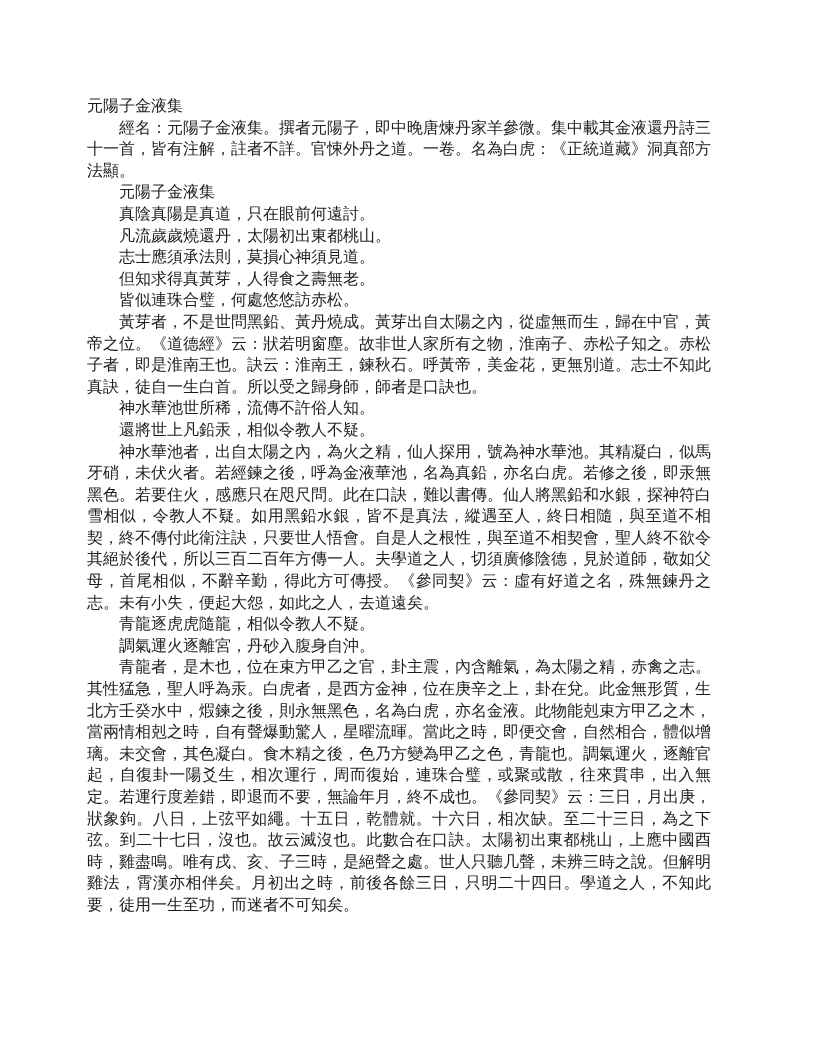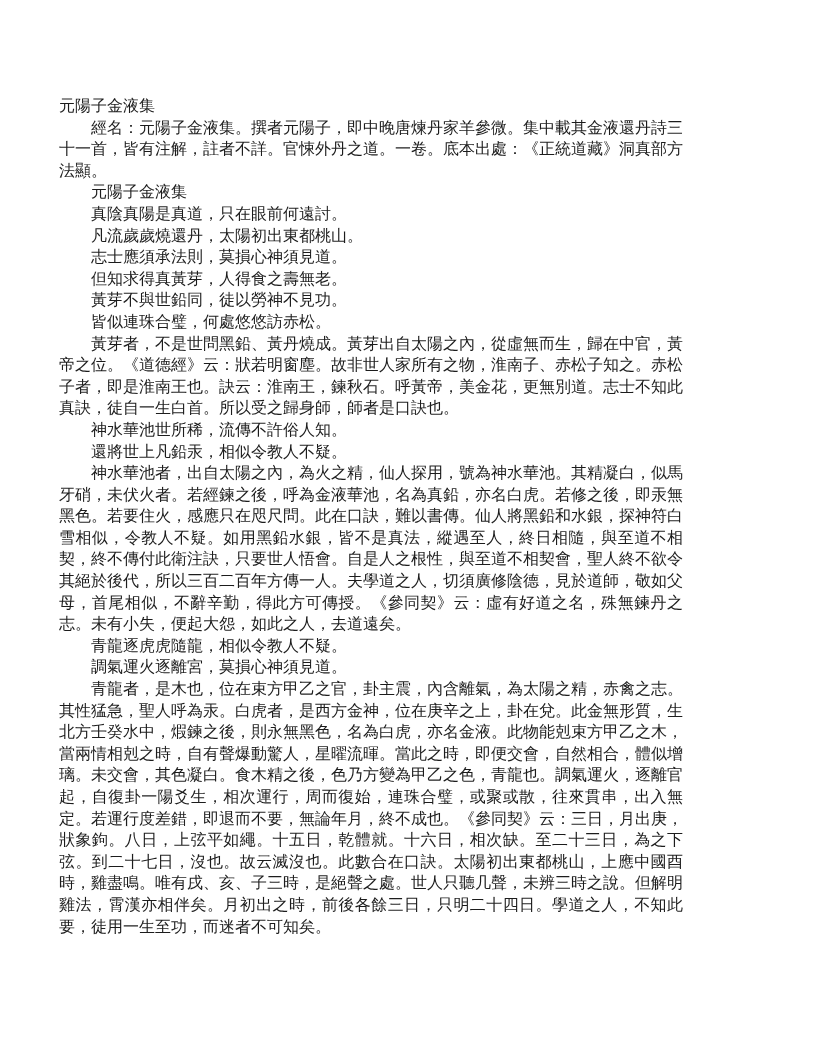--- a/index.html
+++ b/index.html
@@ -8,20 +8,21 @@
       background: #ffffff;
     }
     .page {
       position: relative;
       width: 696px;
       height: 1056px;
       background: #ffffff;
       box-sizing: border-box;
       padding: 95px 96px 0 59px;
       overflow: hidden;
+      margin-left: 28px;
     }
     .text-column {
       width: 624px;
       color: #1c1c1c;
       font-family: "DejaVu Serif", "Liberation Serif", serif;
       font-size: 16px;
       line-height: 21.6px;
       text-align: justify;
       letter-spacing: 0;
     }
@@ -34,29 +35,28 @@
     .text-column p.title {
       text-indent: 0;
     }
   </style>
 </head>
 <body>
 
 <div class="page" style="background: rgb(255, 255, 255);">
   <div class="text-column" style="color: rgb(28, 28, 28);">
       <p class="title">元陽子金液集</p>
-      <p class="paragraph">經名：元陽子金液集。撰者元陽子，即中晚唐煉丹家羊參微。集中載其金液還丹詩三十一首，皆有注解，註者不詳。官悚外丹之道。一卷。底本出處：《正統道藏》洞真部方法顯。</p>
+      <p class="paragraph">經名：元陽子金液集。撰者元陽子，即中晚唐煉丹家羊參微。集中載其金液還丹詩三十一首，皆有注解，註者不詳。官悚外丹之道。一卷。名為白虎：《正統道藏》洞真部方法顯。</p>
       <p class="heading">元陽子金液集</p>
       <p class="poem">真陰真陽是真道，只在眼前何遠討。</p>
       <p class="poem">凡流歲歲燒還丹，太陽初出東都桃山。</p>
       <p class="poem">志士應須承法則，莫損心神須見道。</p>
       <p class="poem">但知求得真黃芽，人得食之壽無老。</p>
-      <p class="poem">黃芽不與世鉛同，徒以勞神不見功。</p>
       <p class="poem">皆似連珠合璧，何處悠悠訪赤松。</p>
       <p class="paragraph">黃芽者，不是世問黑鉛、黃丹燒成。黃芽出自太陽之內，從虛無而生，歸在中官，黃帝之位。《道德經》云：狀若明窗塵。故非世人家所有之物，淮南子、赤松子知之。赤松子者，即是淮南王也。訣云：淮南王，鍊秋石。呼黃帝，美金花，更無別道。志士不知此真訣，徒自一生白首。所以受之歸身師，師者是口訣也。</p>
       <p class="poem">神水華池世所稀，流傳不許俗人知。</p>
       <p class="poem">還將世上凡鉛汞，相似令教人不疑。</p>
       <p class="paragraph">神水華池者，出自太陽之內，為火之精，仙人探用，號為神水華池。其精凝白，似馬牙硝，未伏火者。若經鍊之後，呼為金液華池，名為真鉛，亦名白虎。若修之後，即汞無黑色。若要住火，感應只在咫尺問。此在口訣，難以書傳。仙人將黑鉛和水銀，探神符白雪相似，令教人不疑。如用黑鉛水銀，皆不是真法，縱遇至人，終日相隨，與至道不相契，終不傳付此衛注訣，只要世人悟會。自是人之根性，與至道不相契會，聖人終不欲令其絕於後代，所以三百二百年方傳一人。夫學道之人，切須廣修陰德，見於道師，敬如父母，首尾相似，不辭辛勤，得此方可傳授。《參同契》云：虛有好道之名，殊無鍊丹之志。未有小失，便起大怨，如此之人，去道遠矣。</p>
       <p class="poem">青龍逐虎虎隨龍，相似令教人不疑。</p>
-      <p class="poem">調氣運火逐離宮，莫損心神須見道。</p>
+      <p class="poem">調氣運火逐離宮，丹砂入腹身自沖。</p>
       <p class="paragraph">青龍者，是木也，位在束方甲乙之官，卦主震，內含離氣，為太陽之精，赤禽之志。其性猛急，聖人呼為汞。白虎者，是西方金神，位在庚辛之上，卦在兌。此金無形質，生北方壬癸水中，煆鍊之後，則永無黑色，名為白虎，亦名金液。此物能剋束方甲乙之木，當兩情相剋之時，自有聲爆動驚人，星曜流暉。當此之時，即便交會，自然相合，體似增璃。未交會，其色凝白。食木精之後，色乃方變為甲乙之色，青龍也。調氣運火，逐離官起，自復卦一陽爻生，相次運行，周而復始，連珠合璧，或聚或散，往來貫串，出入無定。若運行度差錯，即退而不要，無論年月，終不成也。《參同契》云：三日，月出庚，狀象鉤。八日，上弦平如繩。十五日，乾體就。十六日，相次缺。至二十三日，為之下弦。到二十七日，沒也。故云滅沒也。此數合在口訣。太陽初出東都桃山，上應中國酉時，雞盡鳴。唯有戌、亥、子三時，是絕聲之處。世人只聽几聲，未辨三時之說。但解明雞法，霄漢亦相伴矣。月初出之時，前後各餘三日，只明二十四日。學道之人，不知此要，徒用一生至功，而迷者不可知矣。</p>
     </div>
 </div>
 
 </body></html>

